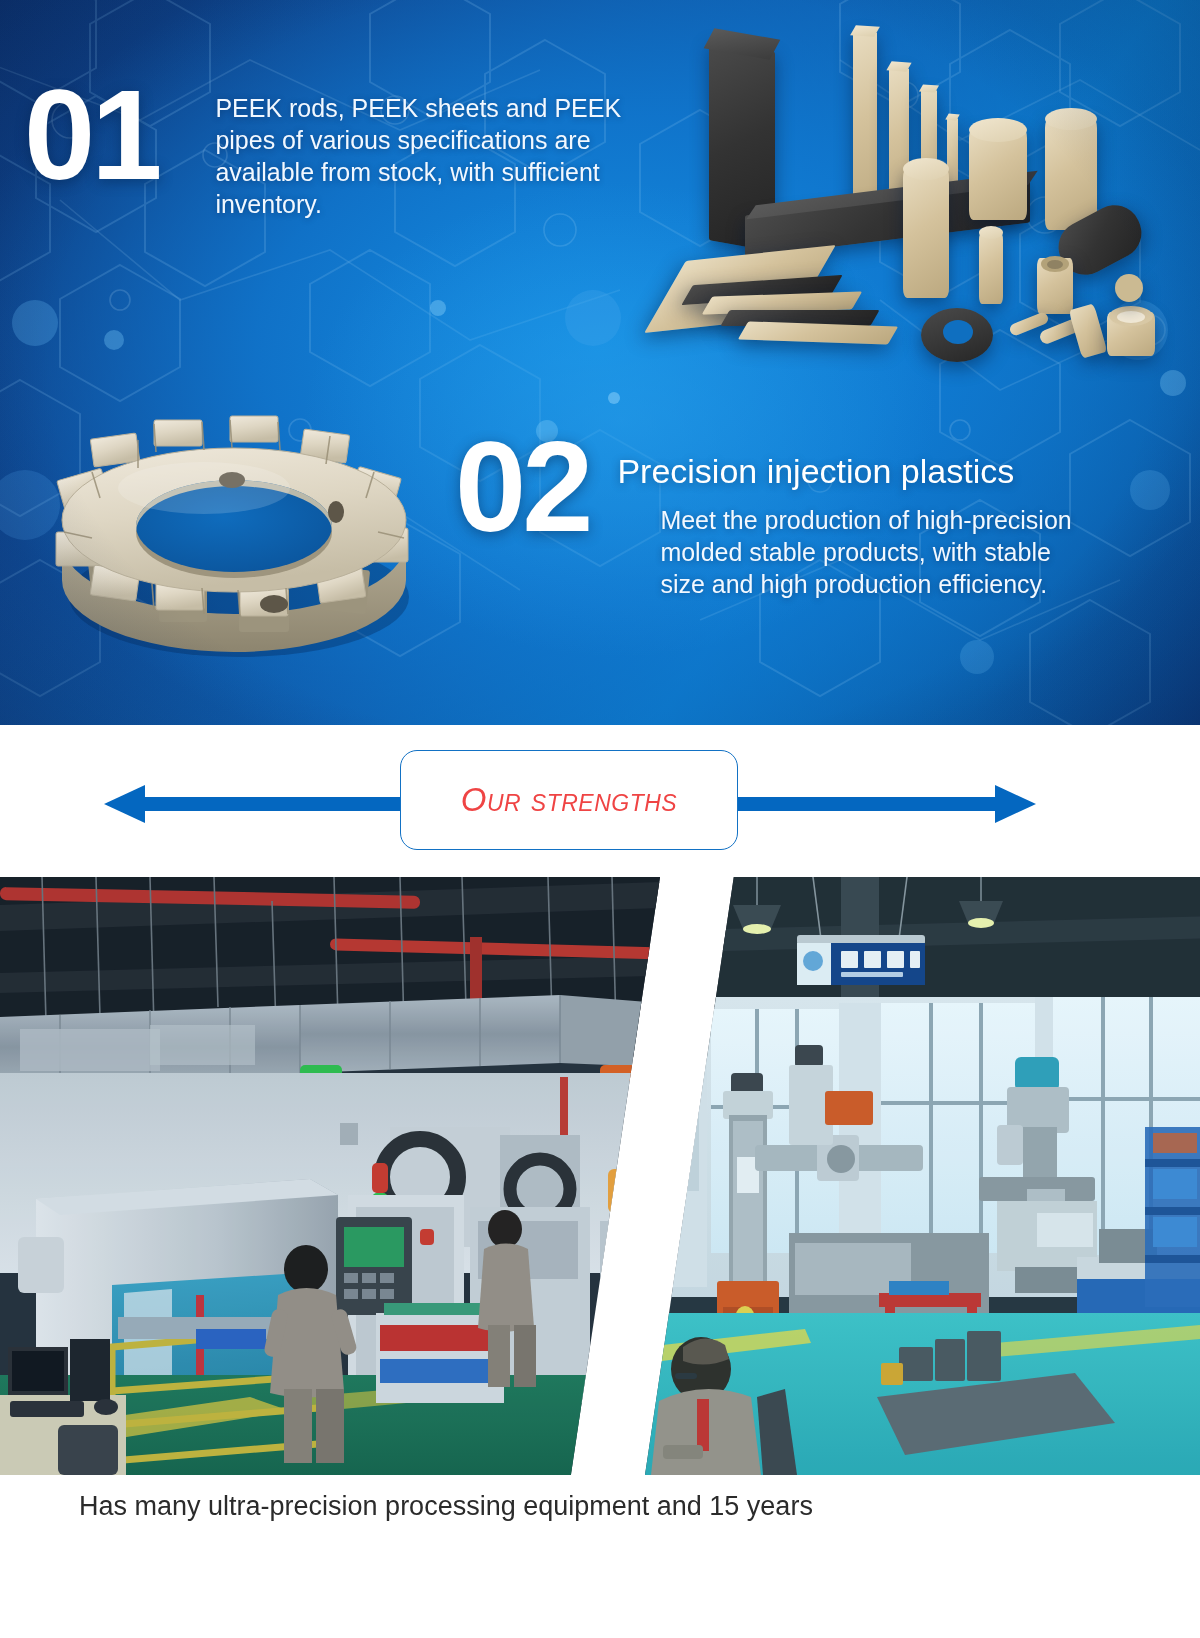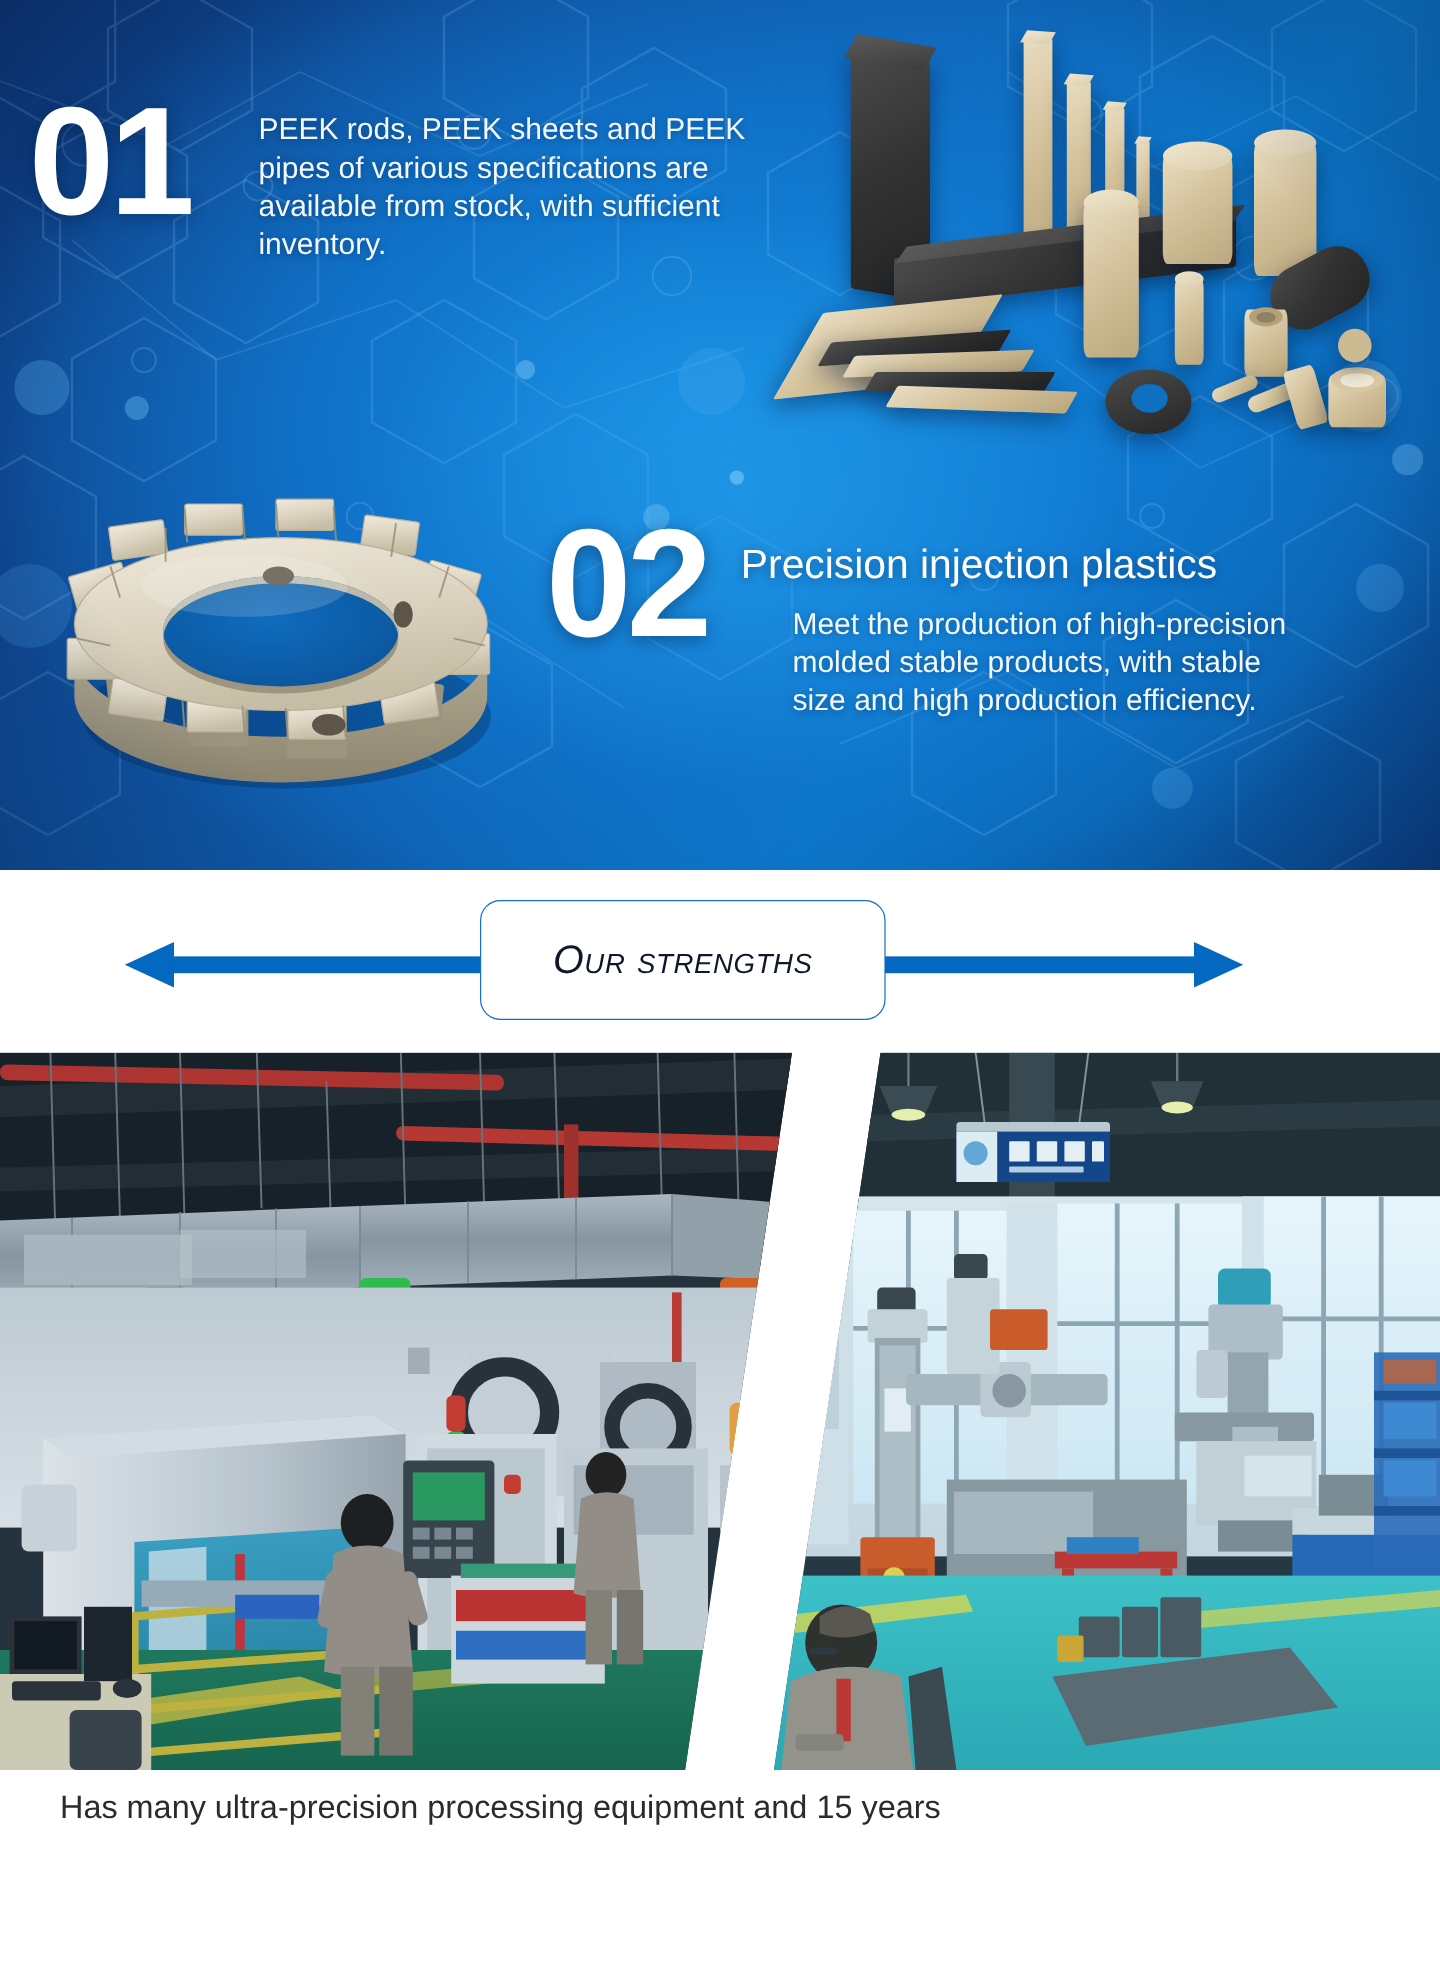--- a/index.html
+++ b/index.html
@@ -77,36 +77,36 @@
   .strengths {
     position:absolute; left:0; top:725px; width:1200px; height:152px; background:#fff;
   }
   .arrow-row { position:absolute; left:0; top:0; width:1200px; height:152px; }
   .str-box {
     position:absolute; left:400px; top:750px; width:338px; height:100px;
     border:1.6px solid #1271c4; border-radius:17px; background:#fff;
     display:flex; align-items:center; justify-content:center; z-index:3;
   }
   .str-label {
-    font-size:33px; font-style:italic; font-weight:400; color:#0f172a;
+    font-size:33px; font-style:italic; font-weight:400; color:#ef4444;
     font-variant:small-caps; letter-spacing:.5px; white-space:nowrap;
   }
 
   
   .photos { position:absolute; left:0px; top:877px; width:1200px; height:598px; background:#fff; }
   .photo {
     position:absolute; top:0; height:598px; overflow:hidden;
     background:#25303a;
   }
   .photo-l { left:0px;  width:660px; clip-path:polygon(0 0, 100% 0, 86.5% 100%, 0 100%); }
   .photo-r { left:645px; width:555px; clip-path:polygon(16% 0, 100% 0, 100% 100%, 0 100%); }
 
   
   .caption {
-    position:absolute; left:0; top:1487px; width:1200px; padding:0 50px;
+    position:absolute; left:0; top:1487px; width:1200px; padding:0 79px;
     font-size:27px; line-height:1.45; color:#2b2b2b;
   }
 </style>
 </head>
 <body>
 
 <div class="hero">
 
   <svg class="hero-hexes" viewBox="0 0 1200 725" preserveAspectRatio="none">
     <defs>

